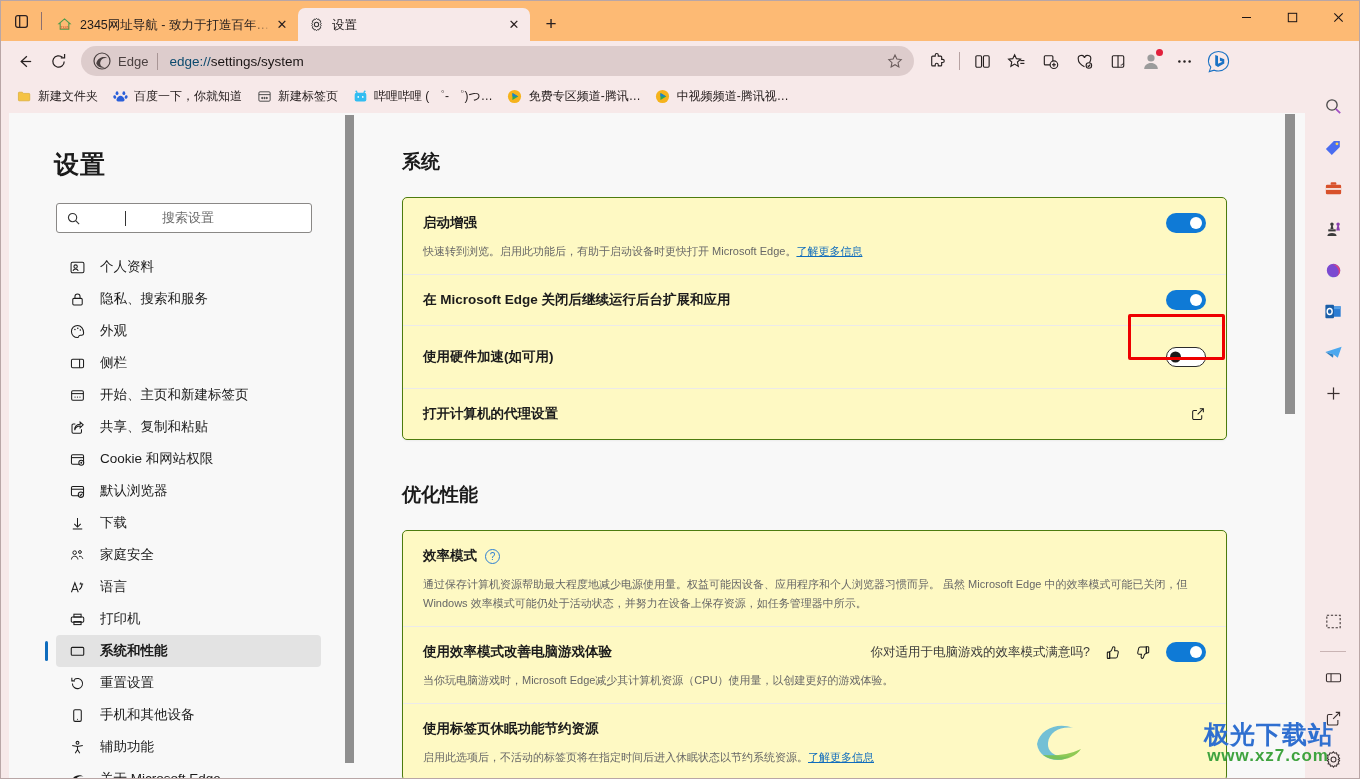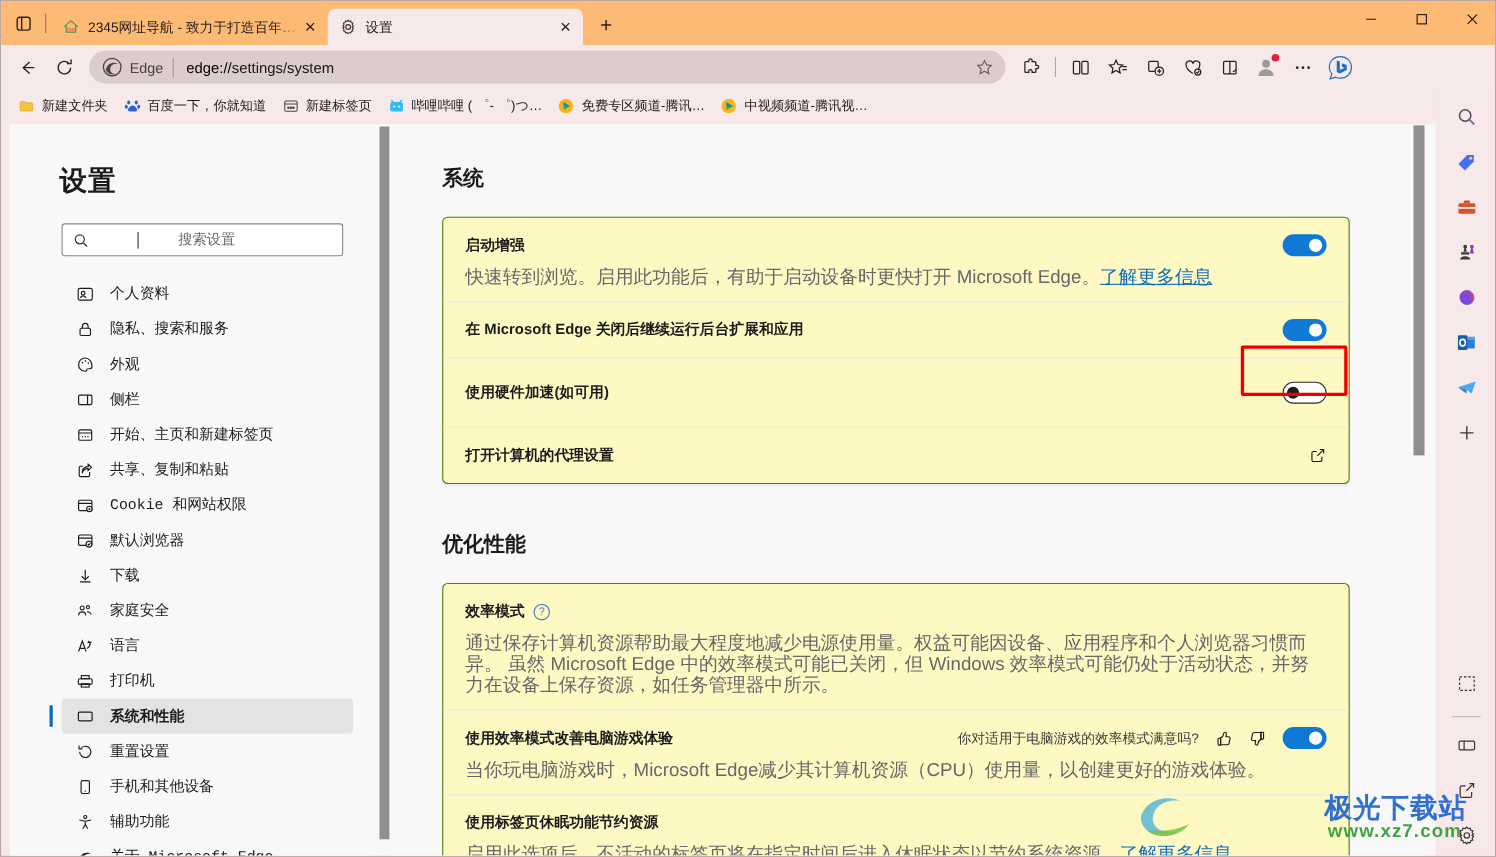--- a/index.html
+++ b/index.html
@@ -75,21 +75,21 @@
   .omnibox {
     flex: 1 1 auto; height: 30px; background: #ddcccc; border-radius: 15px;
     display: flex; align-items: center; padding: 0 6px 0 12px; margin: 0 6px;
     min-width: 0;
   }
   .edge-logo { width: 18px; height: 18px; flex: 0 0 18px; margin-right: 7px; }
   .edge-label { font-size: 13px; color: #4a4040; margin-right: 9px; white-space: nowrap; }
   .om-sep { width: 1px; height: 17px; background: #a89595; margin-right: 11px; }
   .om-url { font-size: 13.5px; color: #1a1414; white-space: nowrap; flex: 1 1 auto; }
   .om-url b { font-weight: 400; }
-  .om-url span.dim { color: #000000; }
+  .om-url span.dim { color: #0c4a6e; }
   .star-btn { width: 26px; height: 26px; display:flex;align-items:center;justify-content:center; color:#3a2f2f;}
   .tb-sep { width: 1px; height: 18px; background: #b7a2a2; margin: 0 5px; }
   .avatar-btn { position: relative; width: 32px; height: 32px; display:flex;align-items:center;justify-content:center;}
   .avatar-dot { position:absolute; top:4px; right:4px; width:7px;height:7px;border-radius:50%;background:#e2203c;}
 
   
   .bookmarks {
     position: absolute; left: 0; top: 80px; width: 1360px; height: 30px;
     background: #f7e9e9; display: flex; align-items: center; padding: 0 8px;
     overflow: hidden;
@@ -118,21 +118,21 @@
     border: 1px solid #8a8886; border-radius: 3px; background: #fff;
     display: flex; align-items: center; padding: 0 9px; gap: 35px;
   }
   .search-wrap .sicon { color: #333; margin-right: 9px; display:flex;}
   .search-caret { width: 1px; height: 15px; background: #333; margin-right: 1px; }
   .search-ph { font-size: 13px; color: #6b6b6b; }
   .navlist { margin-top: 18px; }
   .nav-item {
     position: relative; display: flex; align-items: center;
     height: 32px; margin: 0 18px 0 47px; padding-left: 11px; border-radius: 4px;
-    font-size: 13.5px; color: #1b1b1b; font-family: Liberation Mono, monospace;
+    font-size: 13.5px; color: #1b1b1b;
   }
   .nav-item.active { background: #e3e3e3; font-weight: 600; }
   .nav-item.active::before {
     content: ""; position: absolute; left: -11px; top: 6px;
     width: 3px; height: 20px; background: #0f6cbd; border-radius: 2px;
   }
   .nav-ico { width: 20px; height: 20px; margin-right: 13px; flex: 0 0 20px; display:flex;align-items:center;justify-content:center; color:#1b1b1b;}
 
   
   .sb-scroll {
@@ -156,21 +156,21 @@
   .row-head { display: flex; align-items: center; min-height: 24px; }
   .row-label { font-size: 13.5px; font-weight: 600; color: #1b1b1b; }
   .help-ico {
     width: 15px; height: 15px; border-radius: 50%; border: 1.3px solid #2d7fd3;
     color: #2d7fd3; font-size: 10px; line-height: 13px; text-align: center;
     margin-left: 8px; flex: 0 0 15px;
   }
   .row-right { margin-left: auto; display: flex; align-items: center; gap: 14px; }
   .fb-q { font-size: 12.5px; color: #3b3b3b; }
   .thumb { color: #1b1b1b; display:flex; align-items:center; }
-  .row-desc { font-size: 17px; color: #676767; margin-top: 7px; line-height: 19px; max-width: 800px; }
+  .row-desc { font-size: 11px; color: #676767; margin-top: 7px; line-height: 19px; max-width: 800px; }
   .row-desc a, .lnk { color: #0f6cbd; text-decoration: underline; }
   .ext-ico { margin-left: auto; color: #1b1b1b; display:flex; }
 
   
   .toggle { width: 40px; height: 20px; border-radius: 10px; position: relative; flex: 0 0 40px; }
   .toggle.on { background: #0f7ad6; }
   .toggle.off { background: #fff; border: 1px solid #2b2b2b; }
   .toggle .knob { position: absolute; top: 50%; transform: translateY(-50%); border-radius: 50%; }
   .toggle.on .knob { right: 4px; width: 12px; height: 12px; background: #fff; }
   .toggle.off .knob { left: 3px; width: 11px; height: 11px; background: #1b1b1b; }

